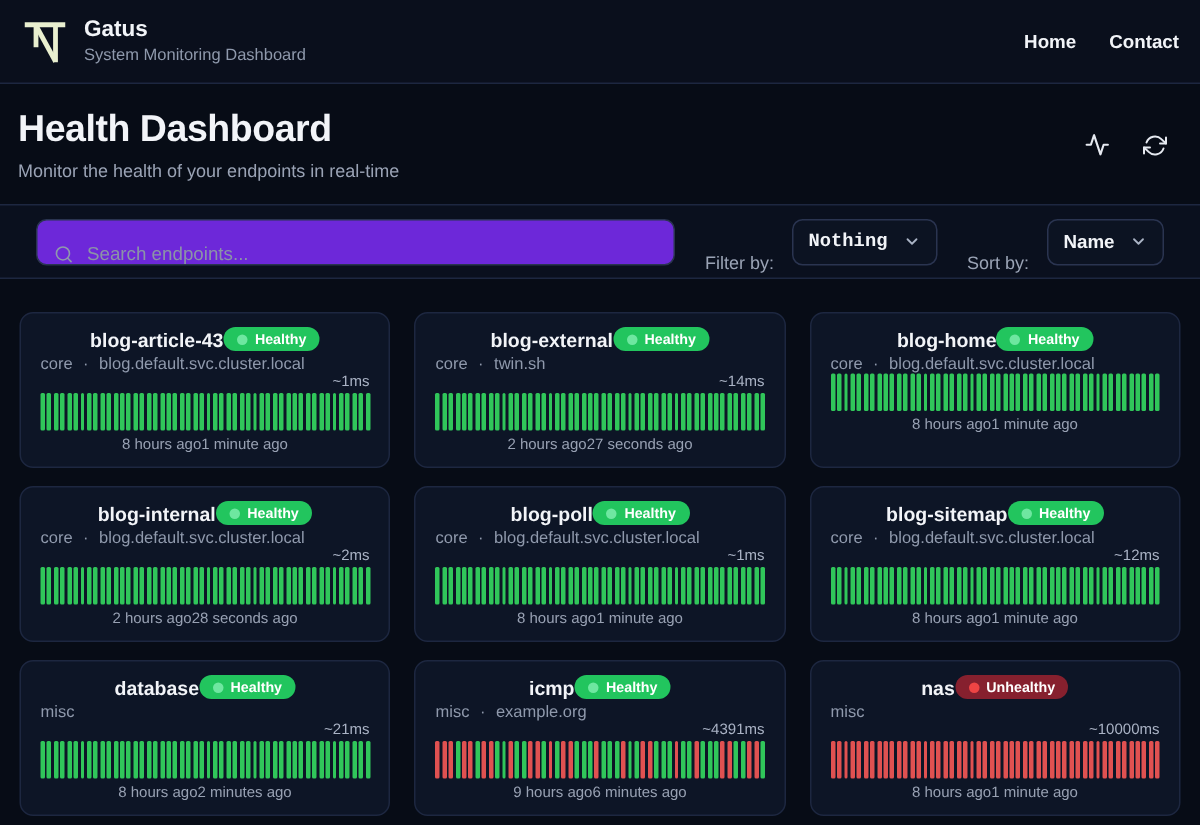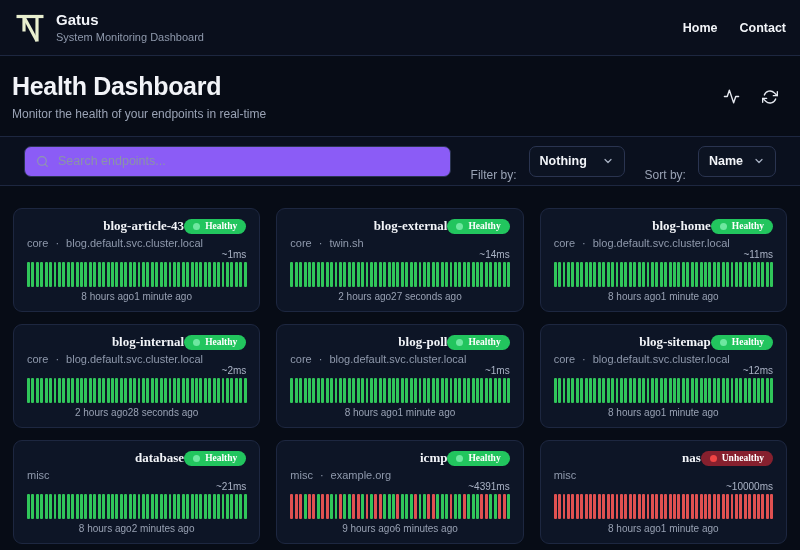--- a/index.html
+++ b/index.html
@@ -25,37 +25,37 @@
   
   .hero{padding:16px 12px 15px 12px;display:flex;justify-content:space-between;align-items:center;}
   .hero h1{font-size:25px;font-weight:bold;letter-spacing:-0.3px;}
   .hero p{font-size:12px;color:var(--faint);margin-top:6px;}
   .hero-icons{display:flex;align-items:center;gap:22px;padding-right:10px;}
   .hero-icons span{display:inline-flex;cursor:pointer;}
 
   
   .toolbar{background:var(--toolbar-bg);border-top:1px solid var(--border);border-bottom:1px solid var(--border);
     padding:9px 24px;display:flex;align-items:center;gap:12px;height:50px;}
-  .search-box{flex:1;display:flex;align-items:center;gap:9px;height:31px;background:#8b5cf6;
+  .search-box{flex:1;display:flex;align-items:flex-end;gap:9px;height:31px;background:#6d28d9;
     border:1px solid var(--input-border);border-radius:7px;padding:0 11px;}
   .search-box input{flex:1;background:transparent;border:none;outline:none;color:var(--text);font-size:12.5px;
     font-family:"Liberation Sans",sans-serif;}
   .search-box input::placeholder{color:#8b94a7;}
   .tb-label{font-size:12px;color:var(--faint);white-space:nowrap;margin-left:8px;margin-top:27px;}
   .select{display:flex;align-items:center;justify-content:space-between;gap:10px;height:31px;
     background:#0c1322;border:1px solid var(--input-border);border-radius:7px;padding:0 10px;
     font-size:12.5px;font-weight:bold;color:var(--text);cursor:pointer;white-space:nowrap;}
-  .select.filter{min-width:96px;}
+  .select.filter{min-width:96px;font-family:Liberation Mono, monospace;}
   .select.sort{min-width:60px;}
 
   
   .grid{display:grid;grid-template-columns:repeat(3,1fr);gap:12px 16px;padding:22px 13px 0 13px;}
   .card{background:var(--panel);border:1px solid var(--border);border-radius:9px;height:104px;
     padding:9px 13px;display:flex;flex-direction:column;cursor:pointer;overflow:hidden;}
-  .card-head{display:flex;align-items:center;justify-content:flex-end;font-family:Liberation Serif, serif;}
+  .card-head{display:flex;align-items:center;justify-content:center;}
   .card-name{font-size:13px;font-weight:bold;color:var(--text);}
   .badge{display:inline-flex;align-items:center;gap:5px;border-radius:999px;padding:2.5px 9px;
     font-size:9.5px;font-weight:bold;color:#ffffff;}
   .badge.good{background:var(--green);}
   .badge.bad{background:var(--bad-bg);}
   .dot{width:7px;height:7px;border-radius:50%;display:inline-block;}
   .badge.good .dot{background:var(--green-dot);}
   .badge.bad .dot{background:var(--bad-dot);}
   .card-meta{font-size:11px;color:var(--muted);margin-top:3px;display:flex;gap:7px;align-items:center;}
   .latency{font-size:10px;color:#aab3c5;text-align:right;margin-top:auto;margin-bottom:2px;}
@@ -284,21 +284,20 @@
       <span class="badge good">
         <i class="dot"></i>
         <b class="badge-label">Healthy</b>
       </span>
     </div>
     <div class="card-meta">
       <span class="group">core</span>
       <span class="sep">·</span>
       <span class="host">blog.default.svc.cluster.local</span>
     </div>
-    <div class="latency">~11ms</div>
     <div class="bars">
         <i class="bar up"></i>
         <i class="bar up"></i>
         <i class="bar up"></i>
         <i class="bar up"></i>
         <i class="bar up"></i>
         <i class="bar up"></i>
         <i class="bar up"></i>
         <i class="bar up"></i>
         <i class="bar up"></i>

